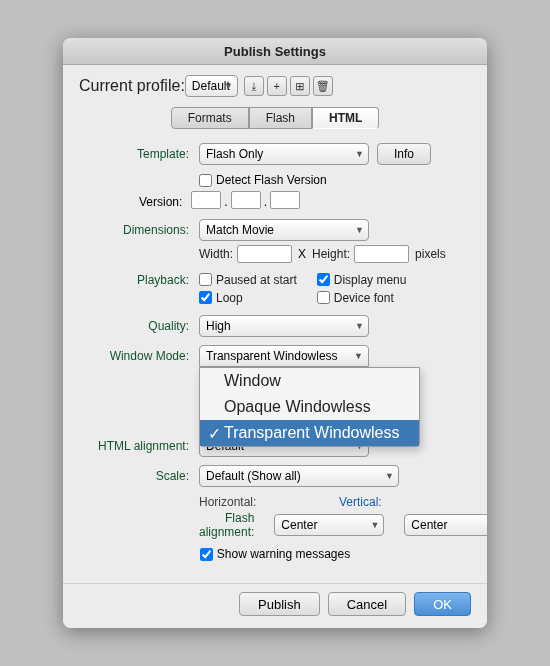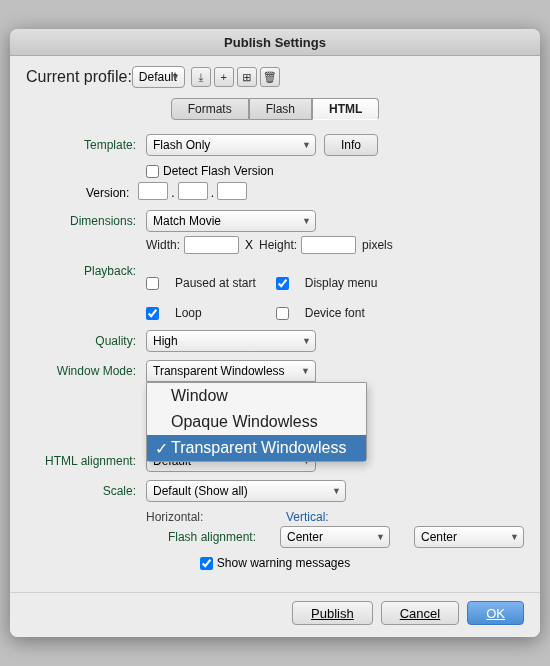--- a/index.html
+++ b/index.html
@@ -7,21 +7,21 @@
       font-family: -apple-system, "Lucida Grande", Arial, sans-serif;
       font-size: 12px;
       background: #c0c0c0;
       width: 550px;
       height: 666px;
       display: flex;
       align-items: center;
       justify-content: center;
     }
     .window {
-      width: 530px;
+      width: 424px;
       background: #ececec;
       border-radius: 8px;
       box-shadow: 0 4px 20px rgba(0,0,0,0.4);
       overflow: hidden;
     }
     .title-bar {
       background: linear-gradient(to bottom, #e0e0e0, #c8c8c8);
       border-bottom: 1px solid #aaa;
       text-align: center;
       padding: 6px 0 5px;
@@ -191,25 +191,24 @@
       align-items: flex-start;
       margin-bottom: 10px;
     }
     .checkbox-group {
       display: flex;
       flex-direction: column;
       gap: 4px;
     }
     .checkbox-item {
       display: flex;
-      align-items: center;
-      gap: 16px;
+      align-items: flex-start;
+      gap: 4px;
       font-size: 12px;
       color: #222;
-      margin-top: 12px;
     }
     .checkbox-col {
       display: flex;
       flex-direction: column;
       gap: 4px;
       margin-left: 20px;
     }
     .quality-row {
       display: flex;
       align-items: center;
@@ -319,21 +318,20 @@
       border-top: 1px solid #d0d0d0;
     }
     .action-btn {
       height: 24px;
       padding: 0 18px;
       border: 1px solid #999;
       border-radius: 4px;
       background: linear-gradient(to bottom, #f5f5f5, #ddd);
       font-size: 13px;
       cursor: pointer;
-      text-decoration: underline;
     }
     .action-btn.default {
       background: linear-gradient(to bottom, #7fb5f0, #4a8ed4);
       border: 1px solid #3a7abf;
       color: #fff;
     }
     input[type="checkbox"] { width: 13px; height: 13px; }
   </style>
 </head>
 <body>

